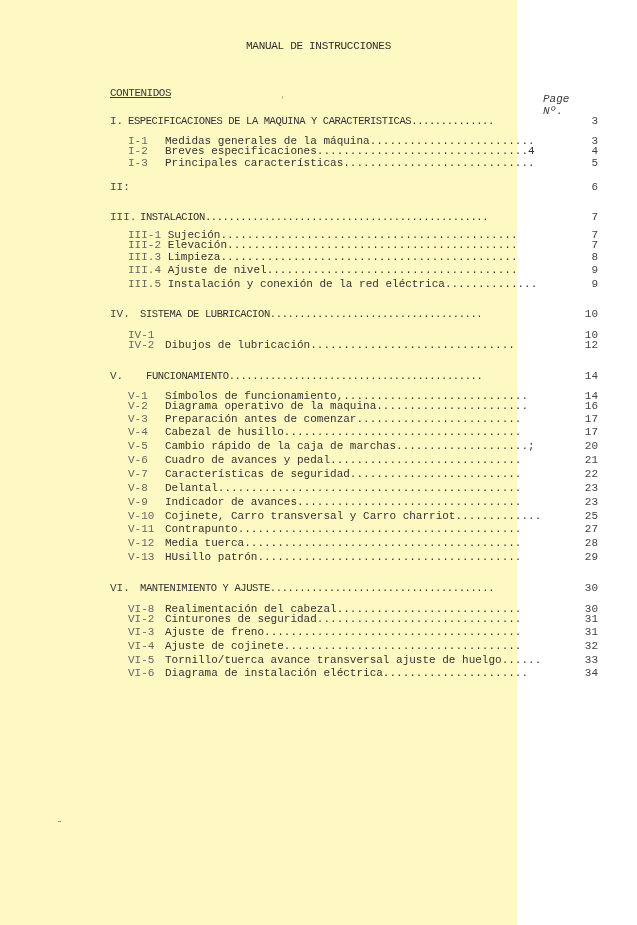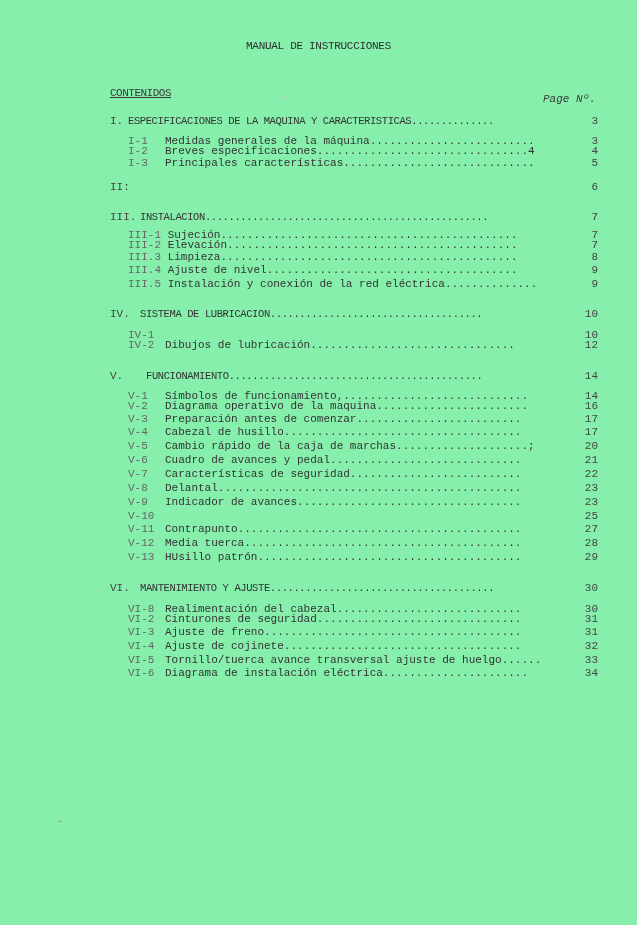--- a/index.html
+++ b/index.html
@@ -11,23 +11,23 @@
       width: 637px;
       height: 925px;
       position: relative;
       overflow: hidden;
       font-family: "Liberation Mono", "DejaVu Sans Mono", monospace;
       color: #3a3a3a;
     }
     .page {
       position: absolute;
       left: 0; top: 0;
-      width: 637px;
+      width: 517px;
       height: 925px;
-      background: #86efac;
+      background: #fef9c3;
     }
     .doc-title {
       position: absolute;
       top: 40px;
       left: 0;
       width: 637px;
       text-align: center;
       font-size: 11px;
       letter-spacing: -0.3px;
       color: #2e2e2e;
@@ -213,20 +213,21 @@
       <span class="text"><span>Delantal</span><span>..............................................</span></span>
       <span class="pg">23</span>
     </div>
     <div class="row sub" style="top:496px">
       <span class="num">V-9</span>
       <span class="text"><span>Indicador de avances</span><span>..................................</span></span>
       <span class="pg">23</span>
     </div>
     <div class="row sub" style="top:510px">
       <span class="num">V-10</span>
+      <span class="text"><span>Cojinete, Carro transversal y Carro charriot</span><span>.............</span></span>
       <span class="pg">25</span>
     </div>
     <div class="row sub" style="top:523px">
       <span class="num">V-11</span>
       <span class="text"><span>Contrapunto</span><span>...........................................</span></span>
       <span class="pg">27</span>
     </div>
     <div class="row sub" style="top:537px">
       <span class="num">V-12</span>
       <span class="text"><span>Media tuerca</span><span>..........................................</span></span>

